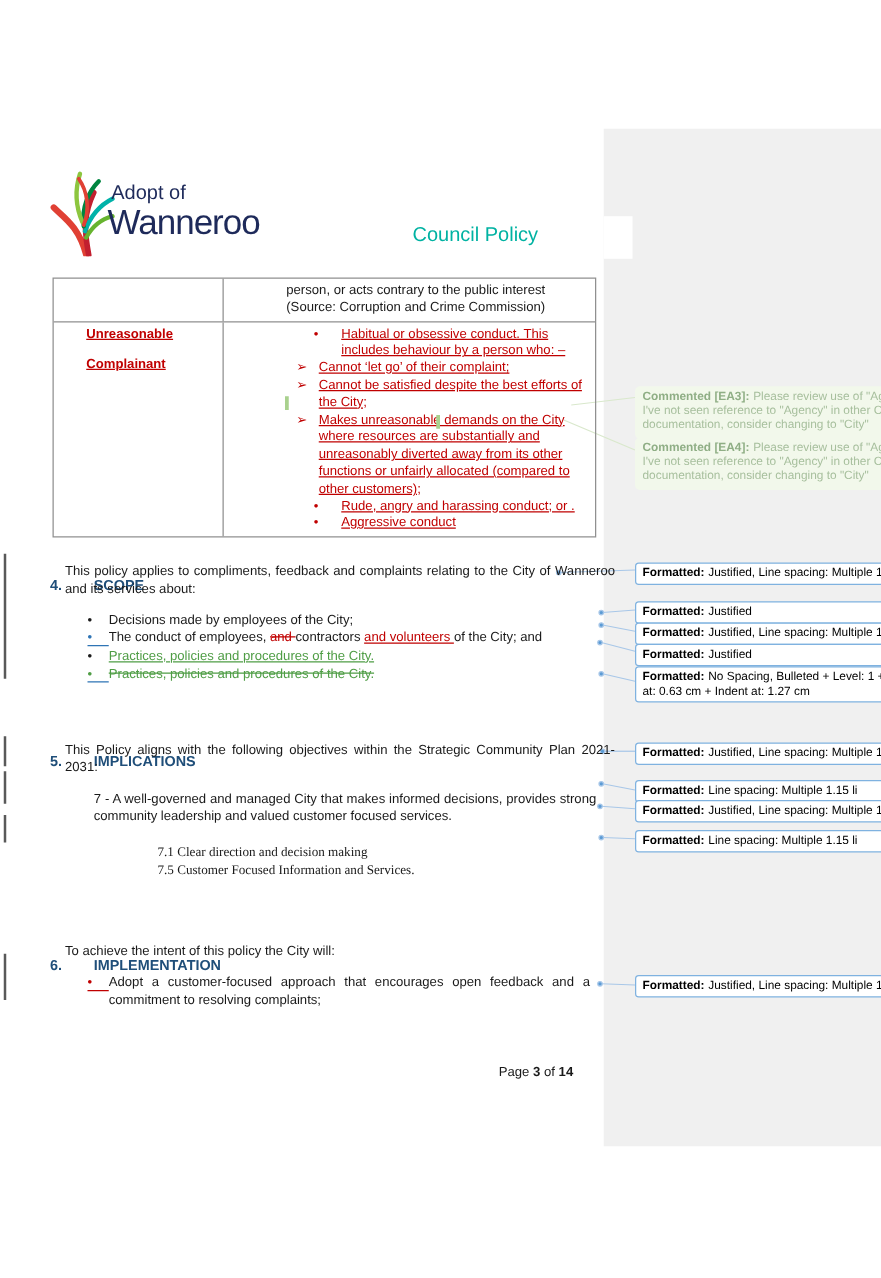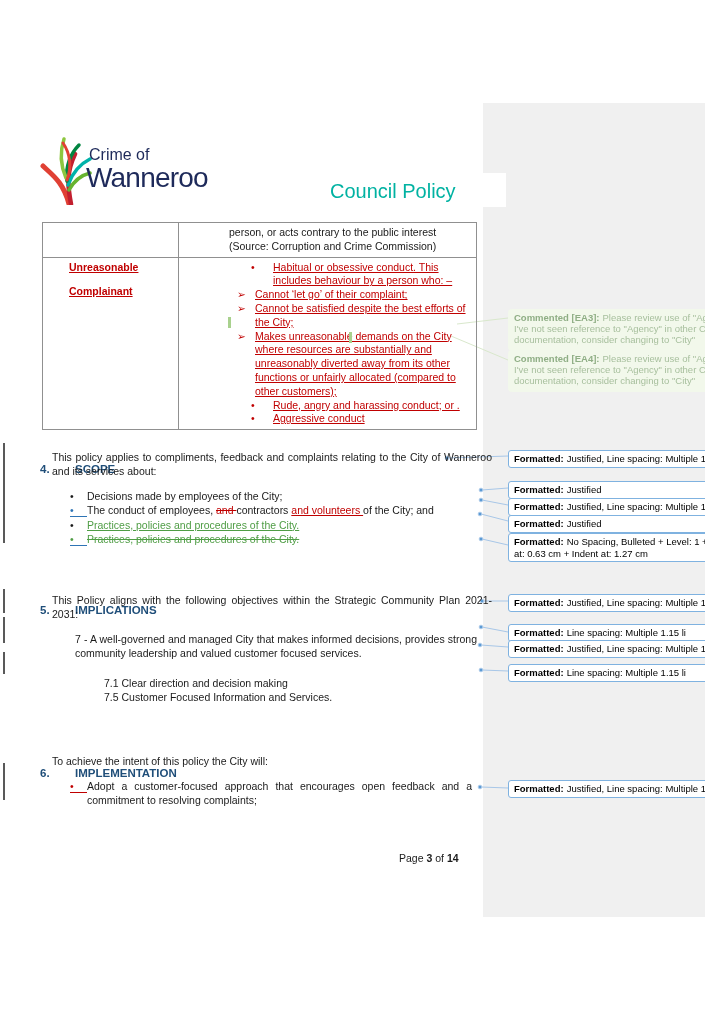--- a/index.html
+++ b/index.html
@@ -7,21 +7,21 @@
           font-family:"Liberation Sans", sans-serif;color:#1a1a1a;}
   
   .markup-bg{position:absolute;left:483px;top:103px;width:222px;height:814px;background:#f0f0f0;}
   .header-notch{position:absolute;left:483px;top:173px;width:23px;height:34px;background:#fff;}
   
   .connectors{position:absolute;left:0;top:0;width:705px;height:1022px;pointer-events:none;}
   
   .logo-svg{position:absolute;left:36px;top:133px;}
   .logo-small{position:absolute;left:89px;top:146px;font-size:16px;color:#1e2a5a;}
   .logo-big{position:absolute;left:86px;top:162px;font-size:28px;font-weight:normal;color:#1e2a5a;letter-spacing:-0.8px;}
-  .doc-title{position:absolute;left:330px;top:180px;font-size:20px;color:#00b2a2;}
+  .doc-title{position:absolute;left:330px;top:180px;font-size:16px;color:#00b2a2;}
   
   .ptable{position:absolute;left:42px;top:222px;width:433px;border:1px solid #909090;font-size:10.5px;line-height:13.8px;}
   .trow{display:flex;gap:44px;}
   .trow+.trow{border-top:1px solid #909090;}
   .tc1{width:136px;border-right:1px solid #909090;padding:3px 6px;box-sizing:border-box;flex:none;}
   .tc2{flex:1;padding:3px 6px;box-sizing:border-box;}
   .term{color:#c00000;font-weight:bold;text-decoration:underline;margin-left:20px;}
   .term-gap{margin-top:11px;}
   .li{display:flex;color:#c00000;}
   .li .mk{flex:none;}
@@ -35,21 +35,21 @@
   .plain{text-align:left;}
   .sb{display:flex;line-height:14.4px;}
   .sb .mk{flex:none;margin-left:18px;width:17px;}
   .sb .tx{flex:1;}
   .mk-ins{color:#2e74b5;border-bottom:1px solid #2e74b5;height:13px;}
   .mk-del{color:#4f9d45;border-bottom:1px solid #2e74b5;height:13px;}
   .run-del{color:#c00000;text-decoration:line-through;}
   .run-ins{color:#c00000;text-decoration:underline;}
   .moved-ins{color:#4f9d45;text-decoration:underline;}
   .moved-del{color:#4f9d45;text-decoration:line-through;}
-  .subobj{position:absolute;left:104px;font-size:10.5px;line-height:14.3px;}
+  .subobj{position:absolute;left:126px;font-size:10.5px;line-height:14.3px;font-family:Liberation Serif, serif;}
   .footer{position:absolute;left:399px;top:852px;font-size:10.5px;color:#1a1a1a;}
   .footer b{font-weight:bold;}
   
   .chbar{position:absolute;left:3px;width:2px;background:#595959;}
   
   .comment-box{position:absolute;left:508px;width:215px;background:#f2f8eb;border-radius:4px;
                padding:3px 6px;font-size:9.5px;line-height:11px;overflow:hidden;}
   .comment-box .cline{white-space:nowrap;overflow:hidden;color:#a7bf9d;}
   .comment-box .clabel{font-weight:bold;color:#8fae85;margin-right:3px;}
   .fmt-box{position:absolute;left:508px;width:215px;background:#ffffff;border:1px solid #7fb2e0;
@@ -106,21 +106,21 @@
     <g fill="none" stroke-linecap="round">
       <path d="M33,71 C27,48 15,41 7,33" stroke="#e04034" stroke-width="5"></path>
       <path d="M35,71 C31,50 31,38 39,21" stroke="#c21f2f" stroke-width="4.5"></path>
       <path d="M33,57 C39,46 46,42 54,40" stroke="#67b42f" stroke-width="3.5"></path>
       <path d="M32,52 C37,38 46,30 54,26" stroke="#00b2a9" stroke-width="3.5"></path>
       <path d="M31,48 C29,33 35,20 43,12" stroke="#008540" stroke-width="3.5"></path>
       <path d="M30,45 C24,31 24,18 28,6" stroke="#8dc63f" stroke-width="3.5"></path>
       <path d="M31,47 C36,34 34,20 27,10" stroke="#e04034" stroke-width="3"></path>
     </g>
   </svg>
-  <div class="logo-small">Crime of</div>
+  <div class="logo-small">Adopt of</div>
   <div class="logo-big">Wanneroo</div>
   <div class="doc-title">Council Policy</div>
 
   <div class="ptable">
     <div class="trow">
       <div class="tc1"></div>
       <div class="tc2">person, or acts contrary to the public interest (Source: Corruption and Crime Commission)</div>
     </div>
     <div class="trow">
       <div class="tc1">

